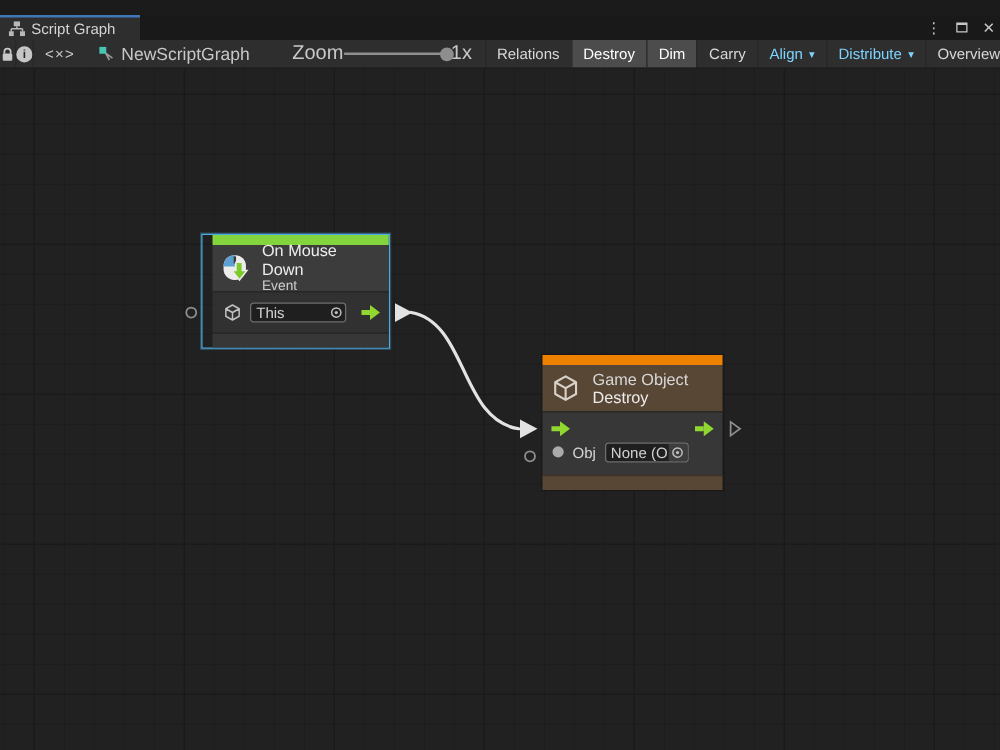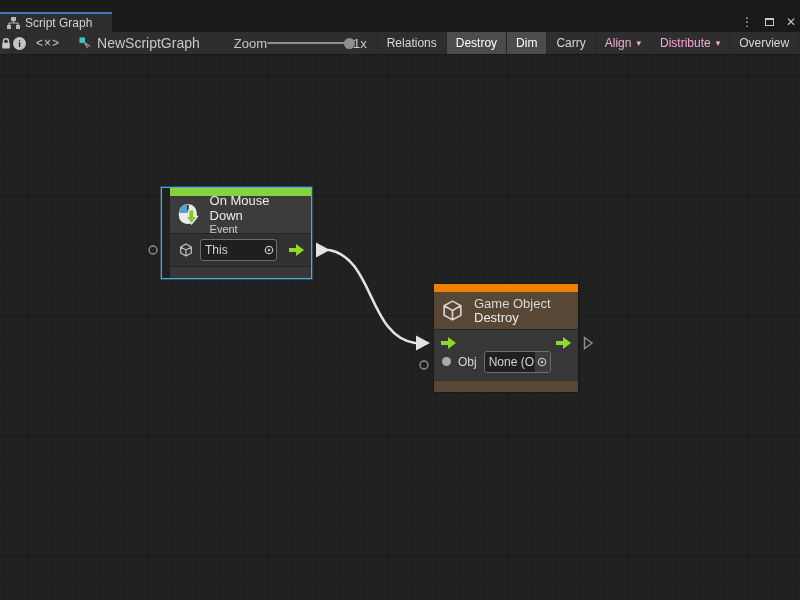--- a/index.html
+++ b/index.html
@@ -21,25 +21,25 @@
   
   .toolbar { position:absolute; top:20px; left:0; width:800px; height:23px; background:#2e2e2e;
              border-bottom:1px solid #191919; display:flex; align-items:stretch; color:#d0d0d0;
              font-size:12px; overflow:hidden; }
   .tbtn { display:flex; align-items:center; justify-content:center; padding:0 9px; white-space:nowrap;
           border-left:1px solid #272727; color:#d8d8d8; }
   .tbtn.first { border-left:none; }
   .tbtn.icon { width:24px; padding:0; }
   .tbtn.code { width:64px; letter-spacing:1px; color:#c8c8c8; }
   .tbtn.active { background:#4c4c4c; color:#fff; }
-  .tbtn.disabled { color:#f9a8d4; }
+  .tbtn.disabled { color:#7dd3fc; }
   .tbtn .dd { font-size:9px; margin-left:5px; }
   .tb-div { width:1px; background:#242424; }
   .graphname { display:flex; align-items:center; gap:6px; padding:0 12px 0 10px; color:#c8c8c8; font-size:14px; }
-  .zoomgrp { display:flex; align-items:center; gap:0; padding:0 10px 0 22px; color:#c8c8c8; font-size:13px; }
+  .zoomgrp { display:flex; align-items:center; gap:0; padding:0 10px 0 22px; color:#c8c8c8; font-size:16px; }
   .ztrack { position:relative; width:86px; height:2px; background:#8e8e8e; border-radius:1px; }
   .zknob { position:absolute; right:-2px; top:-4.5px; width:11px; height:11px; border-radius:50%; background:#8e8e8e; }
   .infocirc { width:13px; height:13px; border-radius:50%; background:#c6c6c6; color:#262626;
               font-size:9.5px; font-weight:bold; display:flex; align-items:center; justify-content:center; }
 
   
   .canvas { position:absolute; top:43px; left:0; width:800px; height:557px; background-color:#212121;
     background-image:
       linear-gradient(to right, #191919 1px, transparent 1px),
       linear-gradient(to bottom, #191919 1px, transparent 1px),
@@ -68,21 +68,21 @@
   
   #node-destroy { left:433px; top:271px; width:146px; }
   #node-destroy .nhead { background:#594736; height:37px; }
   #node-destroy .nbody { background:#373737; border-top:1px solid #262626; }
   #node-destroy .frow { height:25px; display:flex; align-items:center; justify-content:space-between; padding:0 7px; }
   #node-destroy .vrow { height:25px; display:flex; align-items:center; gap:7px; padding:0 7px 12px 8px;
                         color:#d6d6d6; font-size:12px; }
   #node-destroy .nfoot { background:#594736; border-top:1px solid #3c3020; }
 
   .field { display:flex; align-items:center; background:#1f1f1f; border:1px solid #6e6e6e;
-           border-radius:3px; height:22px; color:#d2d2d2; font-size:12px; overflow:hidden; }
+           border-radius:3px; height:16px; color:#d2d2d2; font-size:12px; overflow:hidden; }
   .field .ftext { padding:0 4px; white-space:nowrap; overflow:hidden; flex:1; }
   .field .picker { display:flex; align-items:center; justify-content:center; width:15px; height:100%; }
   .field .picker.lit { background:#3d3d3d; }
   .fld-this { width:77px; }
   .fld-none { width:67px; }
 
   .dotfill { width:9px; height:9px; border-radius:50%; background:#ababab; }
 
   .overlay { position:absolute; top:0; left:0; width:800px; height:600px; z-index:3; pointer-events:none; }
 </style>

